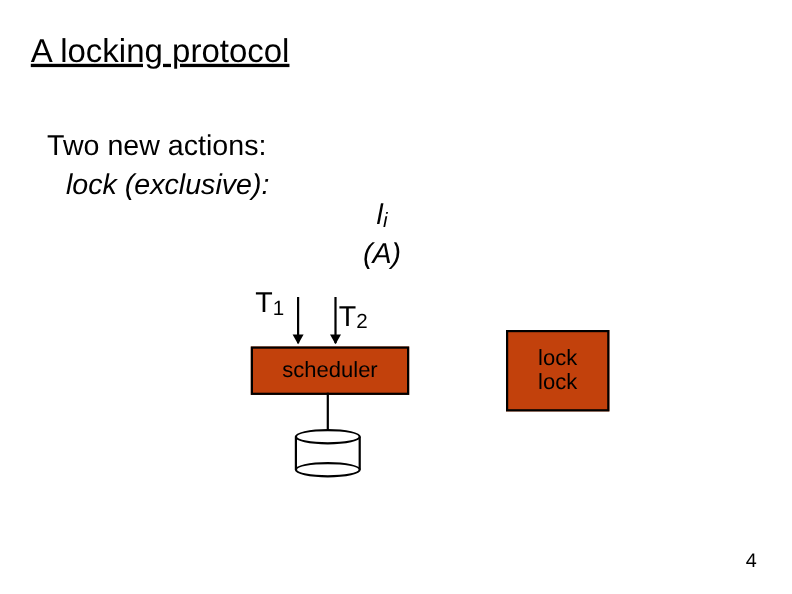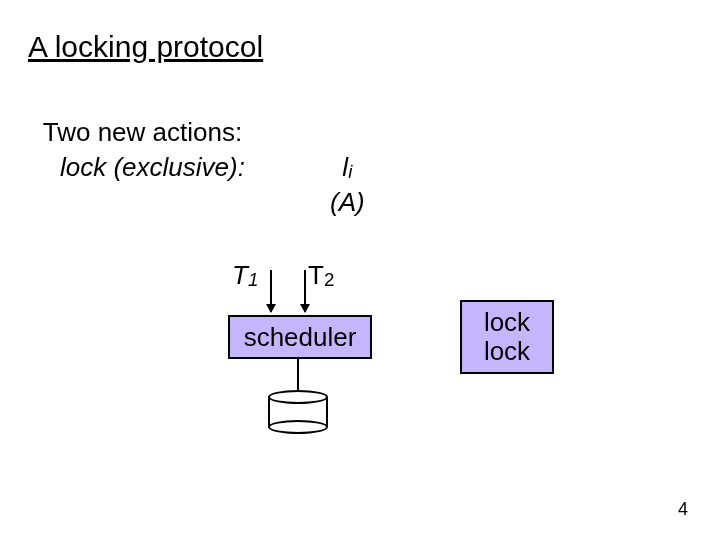--- a/index.html
+++ b/index.html
@@ -27,21 +27,21 @@
   }
   .body {
     position: absolute;
     left: 40px;
     top: 115px;
     font-size: 26px;
     line-height: 1.35;
     text-align: center;
   }
   .indent1 { padding-left: 20px; }
-  .col2 { position: absolute; left: 290px; }
+  .col2 { position: absolute; left: 290px; margin-top: 28px; }
   .sub { font-size: 0.72em; vertical-align: baseline; position: relative; top: 0.12em; }
   .diagram {
     position: absolute;
     left: 200px;
     top: 260px;
     width: 360px;
     height: 200px;
   }
   .tlabel {
     position: absolute;
@@ -58,22 +58,22 @@
     left: -4px;
     bottom: -1px;
     width: 0; height: 0;
     border-left: 5px solid transparent;
     border-right: 5px solid transparent;
     border-top: 9px solid #000;
   }
   .box {
     position: absolute;
     border: 2px solid #000;
-    background: #c4b5fd;
-    font-size: 26px;
+    background: #c2410c;
+    font-size: 20px;
     text-align: left;
     display: flex;
     align-items: center;
     justify-content: center;
     line-height: 1.1;
   }
   .sched { left: 28px; top: 55px; width: 140px; height: 40px; }
   .locktable { left: 260px; top: 40px; width: 90px; height: 70px; }
   .vline {
     position: absolute;
@@ -127,26 +127,26 @@
       <span>lock (exclusive):</span>
       <span class="col2">
         <span>l</span><span class="sub">i</span><span> (A)</span>
       </span>
     </div>
 
   </div>
 
   <div class="diagram">
 
-    <div class="tlabel" style="left:32px; top:0;font-style:italic;">
+    <div class="tlabel" style="left:32px; top:0;">
       <span>T</span><span class="sub">1</span>
     </div>
     <div class="arrow" style="left:70px; top:10px; height:42px;"></div>
 
-    <div class="tlabel" style="left:108px; top:0;">
+    <div class="tlabel" style="left:108px; top:12px;">
       <span>T</span><span class="sub">2</span>
     </div>
     <div class="arrow" style="left:104px; top:10px; height:42px;"></div>
 
     <div class="box sched">
       <span>scheduler</span>
     </div>
 
     <div class="box locktable">
       <div>

